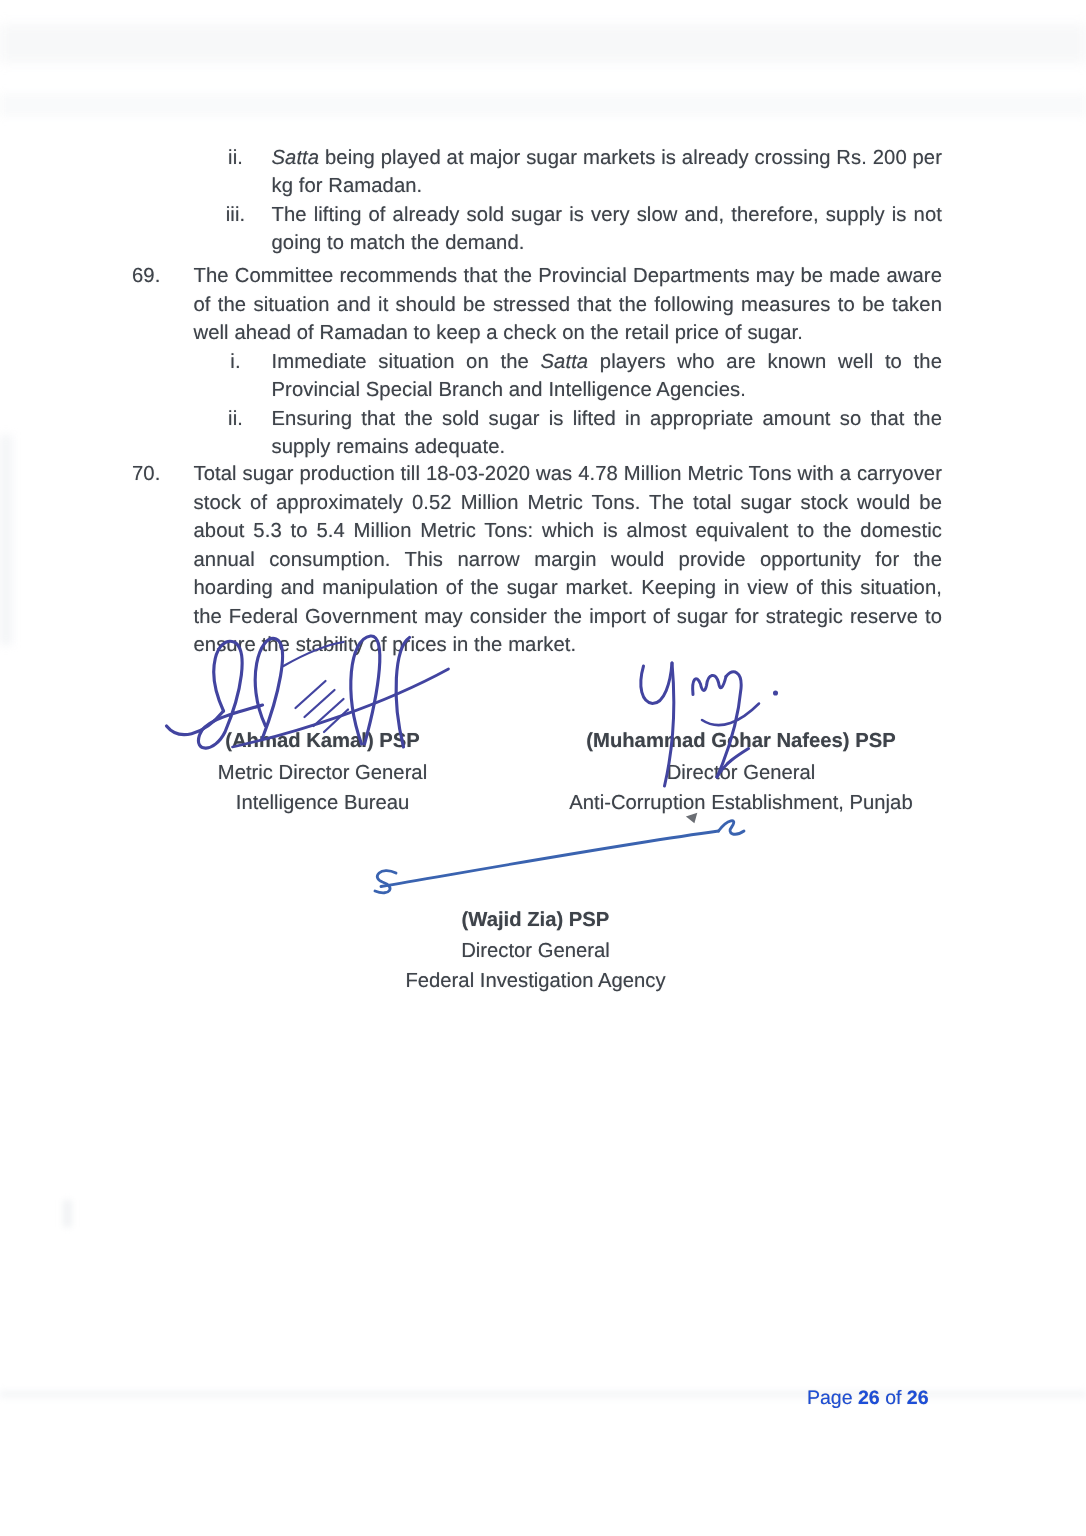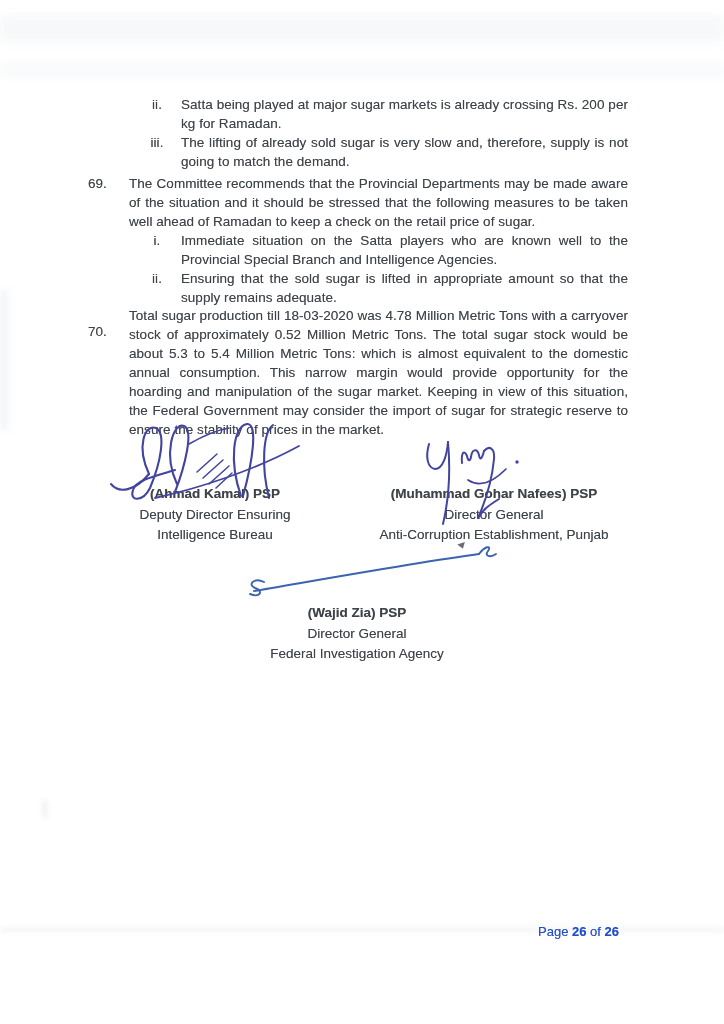--- a/index.html
+++ b/index.html
@@ -5,21 +5,21 @@
   html,body{margin:0;padding:0;}
   body{
     width:724px;height:1024px;position:relative;overflow:hidden;
     background:var(--page_bg,#ffffff);
     font-family:"Liberation Sans",sans-serif;
     color:var(--text_ink,#3e434a);
   }
   .doc{font-size:13.5px;line-height:19px;letter-spacing:.05px;
        text-shadow:0 0 .5px rgba(62,67,74,.5);}
   .just{text-align:justify;}
-  .it{margin-top:16px;}
+  .it{font-style:italic;margin-top:16px;}
   .marker-col{position:absolute;left:140px;width:34px;text-align:center;}
   .num-col{position:absolute;left:88px;width:32px;}
   .body-col{position:absolute;left:129px;width:499px;}
   .li-col{position:absolute;left:181px;width:447px;}
   .sigblock{position:absolute;text-align:center;font-size:13.5px;line-height:20.5px;
             text-shadow:0 0 .5px rgba(62,67,74,.5);}
   .sig-name{font-weight:bold;}
   .footer{position:absolute;left:538px;top:924px;font-size:13px;color:#1d4ed8;
           text-shadow:0 0 .5px rgba(70,75,82,.5);}
   .footer .bold{font-weight:bold;}
@@ -58,26 +58,26 @@
 <div class="doc marker-col" style="top:231px">i.</div>
 <div class="doc just li-col" style="top:231px">
   <span>Immediate situation on the</span>
   <span class="it">Satta</span>
   <span>players who are known well to the Provincial Special Branch and Intelligence Agencies.</span>
 </div>
 
 <div class="doc marker-col" style="top:269px">ii.</div>
 <div class="doc just li-col" style="top:269px">Ensuring that the sold sugar is lifted in appropriate amount so that the supply remains adequate.</div>
 
-<div class="doc num-col" style="top:322px">70.</div>
+<div class="doc num-col" style="top:306px">70.</div>
 <div class="doc just body-col" style="top:306px">Total sugar production till 18-03-2020 was 4.78 Million Metric Tons with a carryover stock of approximately 0.52 Million Metric Tons. The total sugar stock would be about 5.3 to 5.4 Million Metric Tons: which is almost equivalent to the domestic annual consumption. This narrow margin would provide opportunity for the hoarding and manipulation of the sugar market. Keeping in view of this situation, the Federal Government may consider the import of sugar for strategic reserve to ensure the stability of prices in the market.</div>
 
 <div class="sigblock" style="left:110px;top:484px;width:210px">
   <div class="sig-name">(Ahmad Kamal) PSP</div>
-  <div>Deputy Director Ensuring</div>
+  <div>Metric Director General</div>
   <div>Intelligence Bureau</div>
 </div>
 
 <div class="sigblock" style="left:344px;top:484px;width:300px">
   <div class="sig-name">(Muhammad Gohar Nafees) PSP</div>
   <div>Director General</div>
   <div>Anti-Corruption Establishment, Punjab</div>
 </div>
 
 <div class="sigblock" style="left:237px;top:603px;width:240px">

